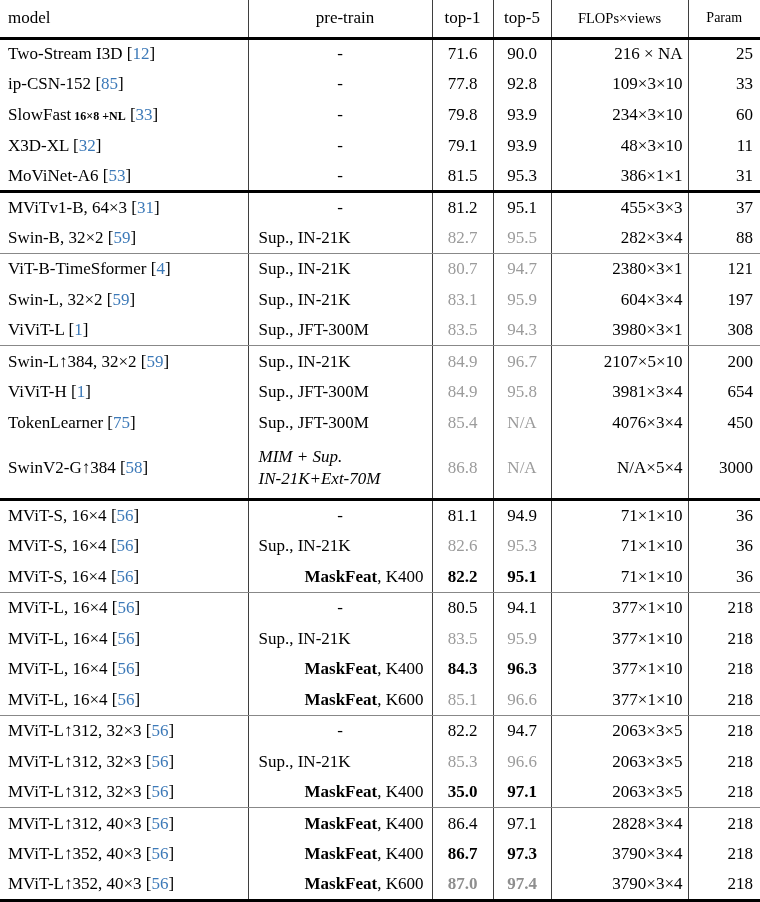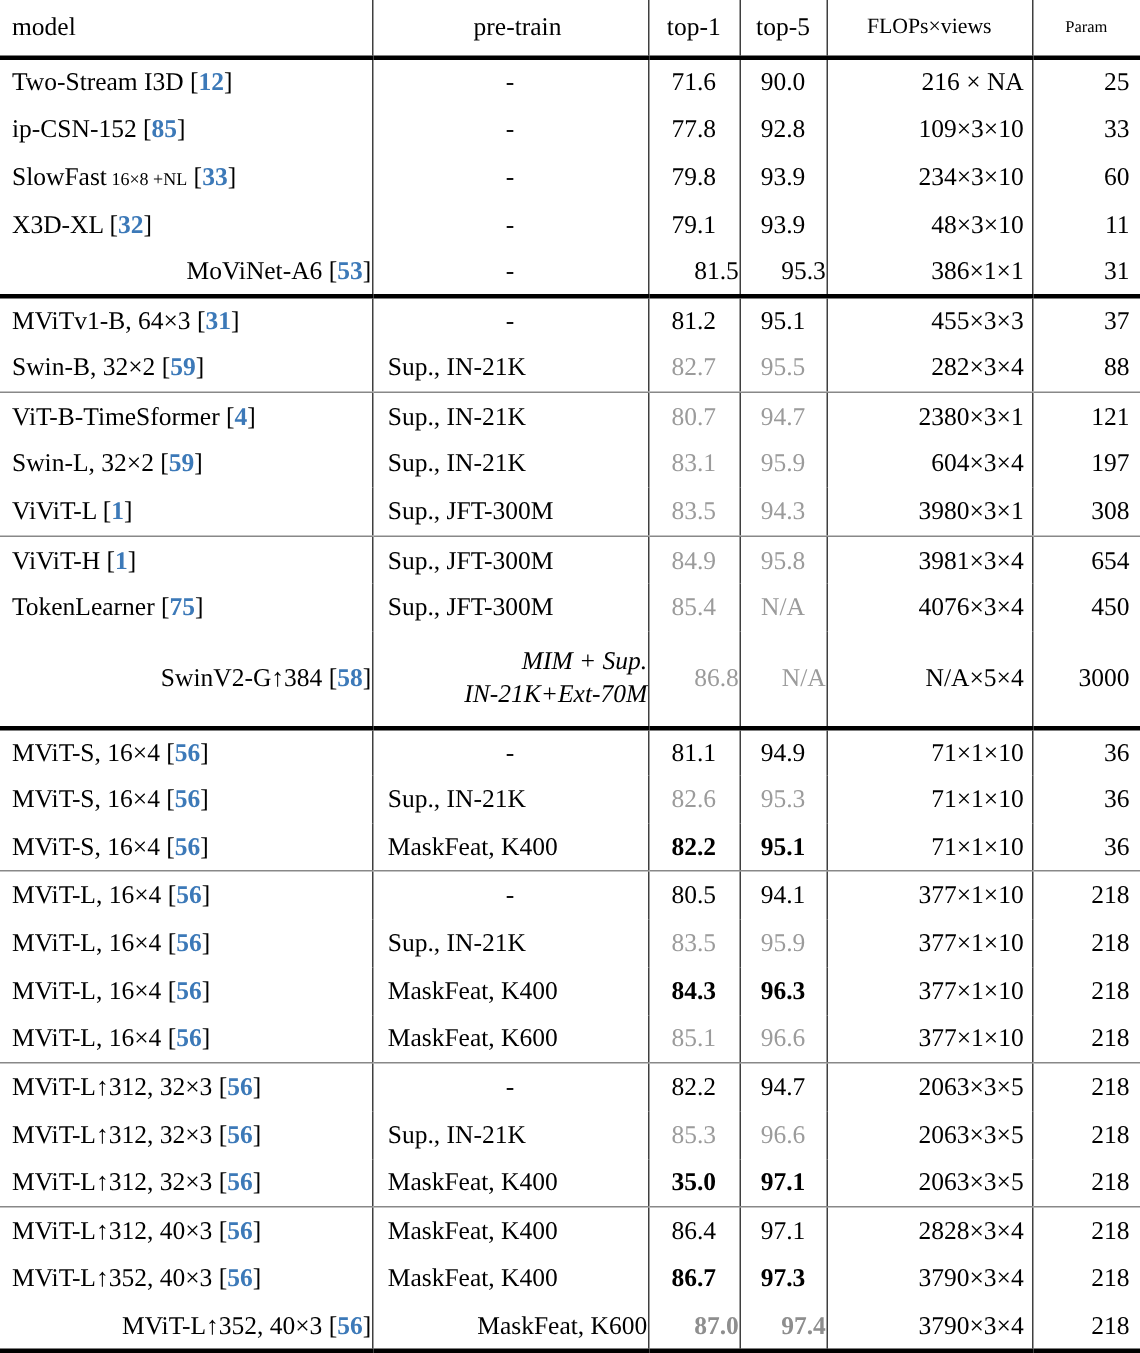--- a/index.html
+++ b/index.html
@@ -22,34 +22,34 @@
   th,td{padding:0;white-space:nowrap;overflow:hidden;vertical-align:middle;}
   th+th, td+td{border-left:1px solid var(--vline);}
   thead th{
     font-weight:normal;text-align:center;
     border-bottom:3px solid #000;
   }
   thead tr{height:38px;}
   thead th:nth-child(1){text-align:left;padding-left:8px;}
   thead th:nth-child(2){text-align:center;padding-left:10px;}
   thead th:nth-child(5){font-size:14.5px;}
-  thead th:nth-child(6){font-size:11px;}
+  thead th:nth-child(6){font-size:14px;}
   tbody tr{height:29px;}
   tbody tr.tall{height:58px;margin-top:34px;}
   tr.div-thin td{border-bottom:1px solid var(--thinline);}
-  tr.div-thick td{border-bottom:3px solid #000;text-align:right;}
+  tr.div-thick td{border-bottom:3px solid #000;}
   .c-model{text-align:left;padding-left:8px;}
   .c-pre{text-align:left;padding-left:10px;}
   .c-pre.center{text-align:center;padding-left:0;}
   .c-top1,.c-top5{text-align:center;}
   .c-flops{text-align:right;padding-right:5px;padding-left:36px;}
   .c-param{text-align:right;padding-right:7px;}
-  .small{font-size:12px;}
-  .ref{color:var(--blue);font-weight:bold;}
-  .b{font-weight:normal;}
+  .small{font-size:12px;font-weight:bold;}
+  .ref{color:var(--blue);}
+  .b{font-weight:bold;margin-left:46px;}
   .v-gray{color:var(--gray);}
   .v-bold{font-weight:bold;}
   .v-boldgray{font-weight:bold;color:var(--boldgray);margin-left:18px;}
   .pre-line{line-height:1.3;font-style:italic;}
 </style>
 </head>
 <body>
 
 <div class="page">
   <table>
@@ -146,20 +146,28 @@
         </tr>
         <tr class="div-thin">
           <td class="c-model"><span>ViViT-L</span> [<span class="ref">1</span>]</td>
           <td class="c-pre">Sup., JFT-300M</td>
           <td class="c-top1 v-gray">83.5</td>
           <td class="c-top5 v-gray">94.3</td>
           <td class="c-flops">3980×3×1</td>
           <td class="c-param">308</td>
         </tr>
         <tr>
+          <td class="c-model"><span>Swin-L↑384, 32×2</span> [<span class="ref">59</span>]</td>
+          <td class="c-pre">Sup., IN-21K</td>
+          <td class="c-top1 v-gray">84.9</td>
+          <td class="c-top5 v-gray">96.7</td>
+          <td class="c-flops">2107×5×10</td>
+          <td class="c-param">200</td>
+        </tr>
+        <tr>
           <td class="c-model"><span>ViViT-H</span> [<span class="ref">1</span>]</td>
           <td class="c-pre">Sup., JFT-300M</td>
           <td class="c-top1 v-gray">84.9</td>
           <td class="c-top5 v-gray">95.8</td>
           <td class="c-flops">3981×3×4</td>
           <td class="c-param">654</td>
         </tr>
         <tr>
           <td class="c-model"><span>TokenLearner</span> [<span class="ref">75</span>]</td>
           <td class="c-pre">Sup., JFT-300M</td>

